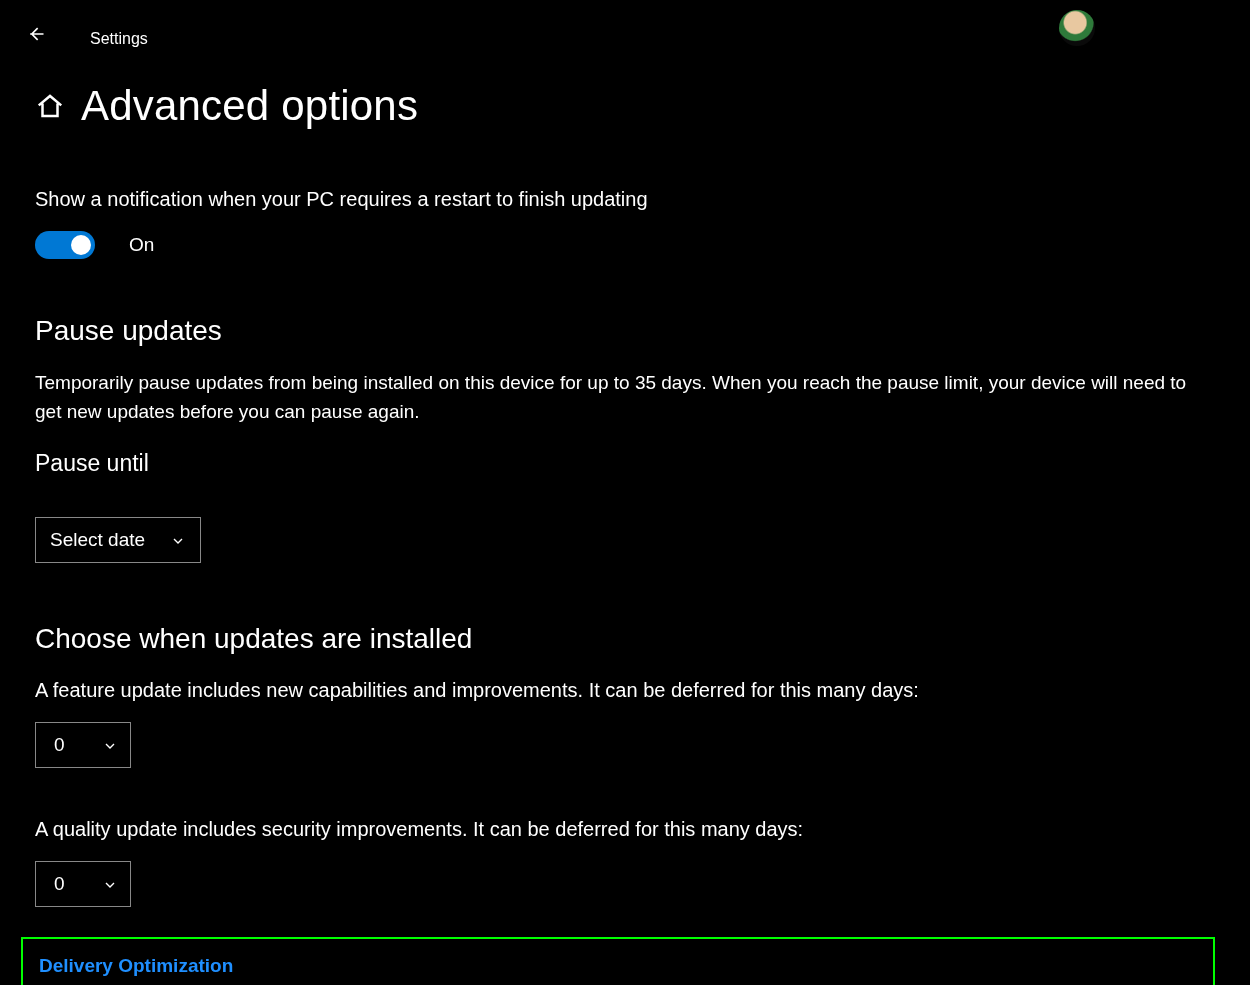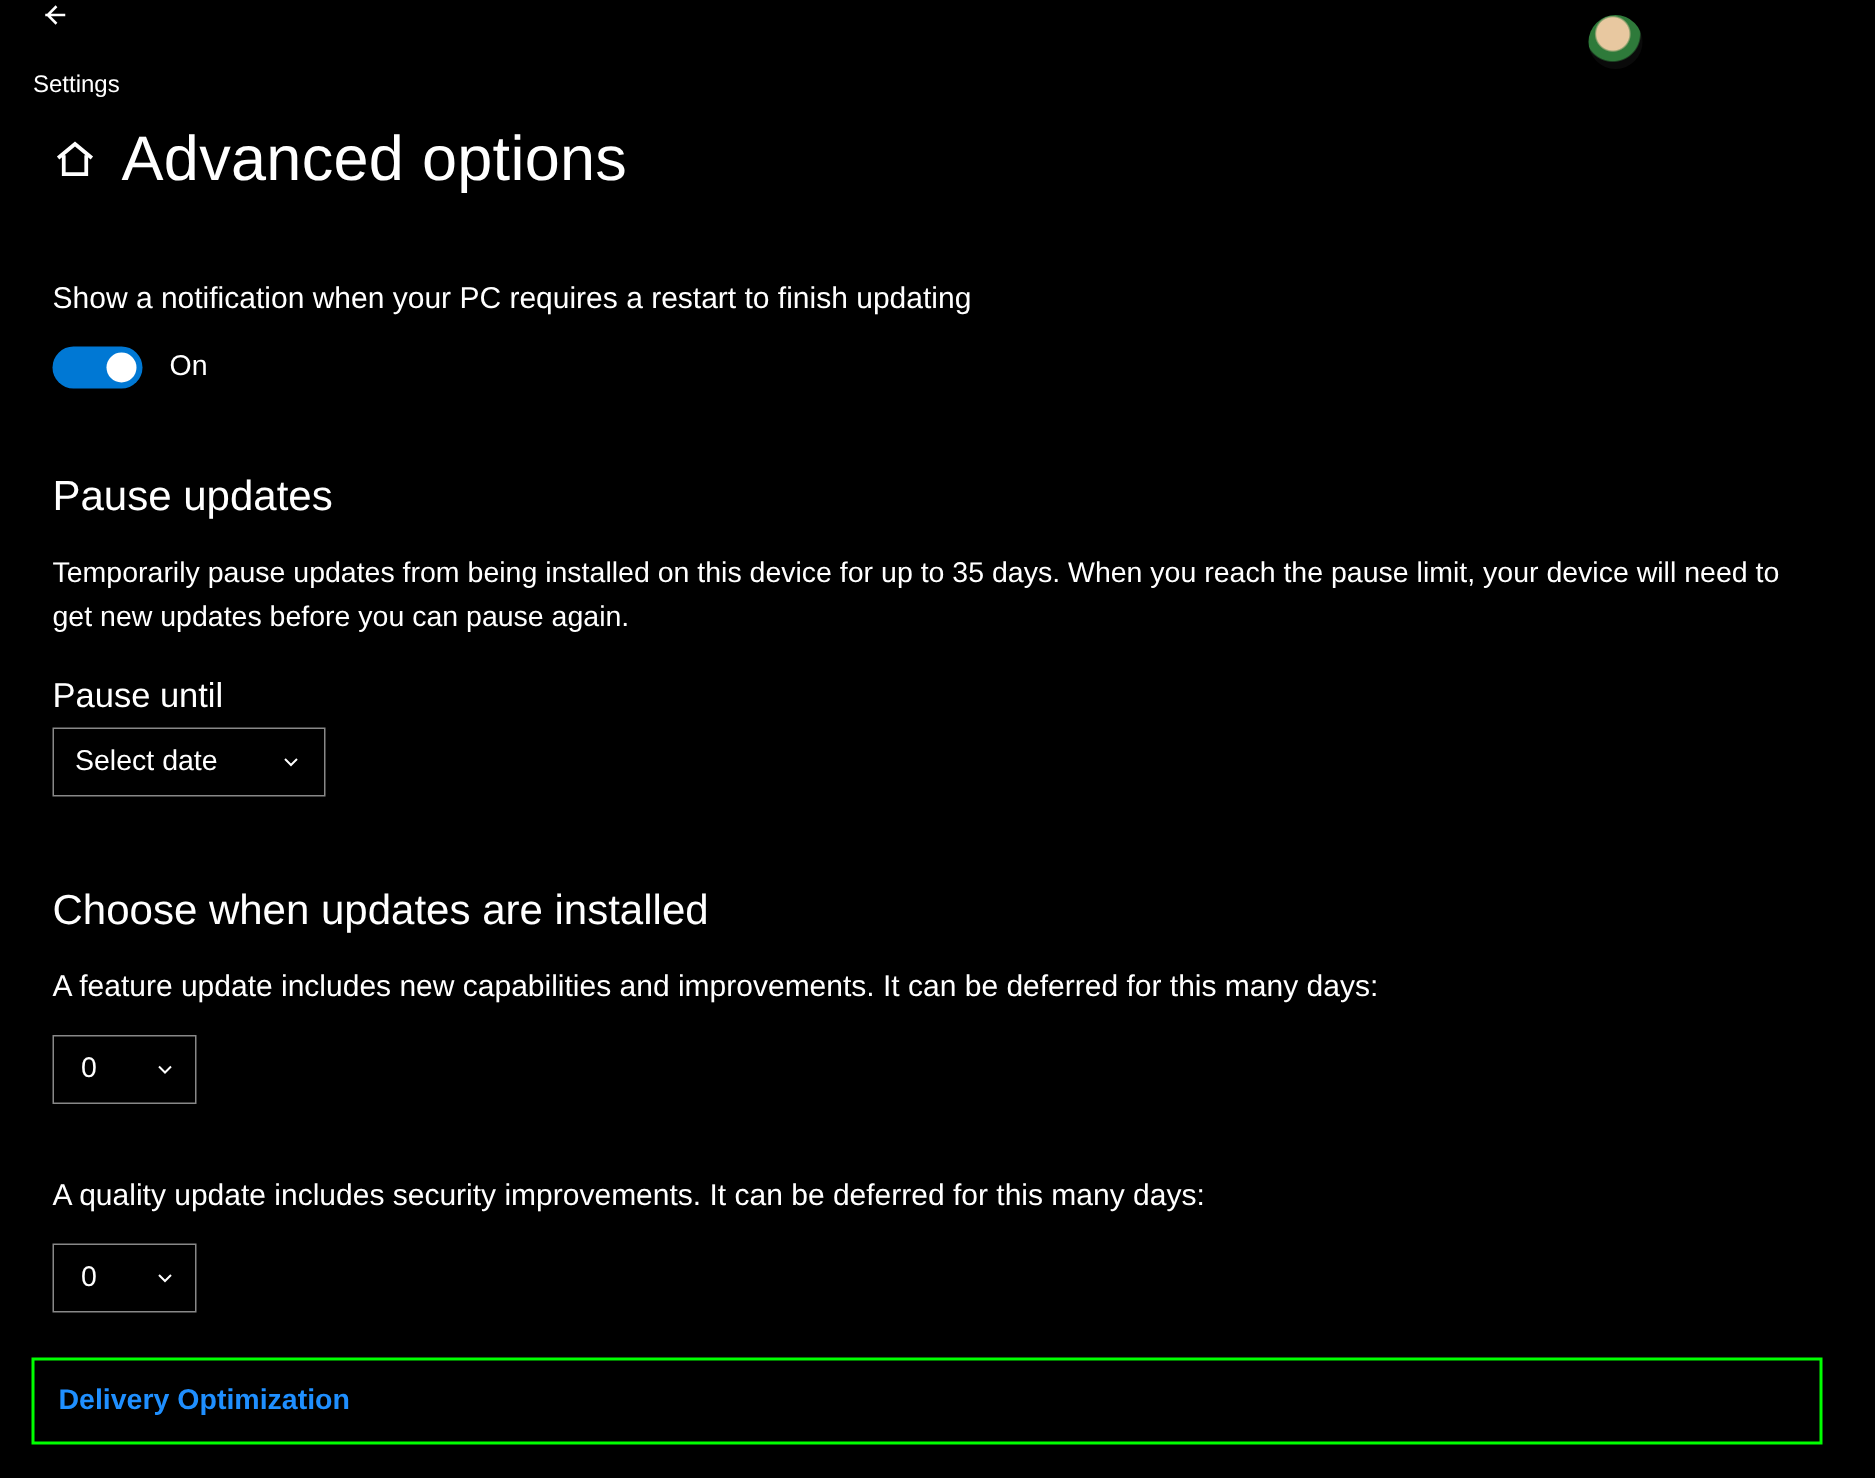--- a/index.html
+++ b/index.html
@@ -7,25 +7,24 @@
     background: #000;
     color: #fff;
     font-family: "Segoe UI", -apple-system, sans-serif;
     width: 1250px;
     height: 985px;
     overflow: hidden;
     position: relative;
   }
   .titlebar {
     display: flex;
-    align-items: flex-start;
+    align-items: flex-end;
     height: 48px;
     padding-left: 22px;
-    gap: 28px;
-    flex-direction: column;
+    gap: 40px;
   }
   .back-arrow {
     width: 28px; height: 28px;
     display: flex; align-items: center; justify-content: center;
     cursor: pointer;
   }
   .back-arrow svg { width: 20px; height: 20px; stroke: #fff; stroke-width: 2; fill: none; }
   .app-title { font-size: 16px; font-weight: 400; }
   .avatar {
     position: absolute;
@@ -36,21 +35,21 @@
   }
   .content { padding: 34px 35px 0 35px; }
   .page-header {
     display: flex; align-items: center; gap: 16px;
     margin-bottom: 56px;
   }
   .home-icon { width: 30px; height: 30px; }
   .home-icon svg { width: 100%; height: 100%; stroke: #fff; stroke-width: 2; fill: none; }
   .page-title { font-size: 42px; font-weight: 350; letter-spacing: 0.2px; }
   .setting-label { font-size: 20px; font-weight: 400; margin-bottom: 18px; line-height: 1.35; }
-  .toggle-row { display: flex; align-items: center; gap: 18px; margin-bottom: 56px; }
+  .toggle-row { display: flex; align-items: center; gap: 34px; margin-bottom: 56px; }
   .toggle {
     width: 60px; height: 28px;
     background: #0078d4;
     border-radius: 14px;
     position: relative;
     cursor: pointer;
   }
   .toggle-knob {
     position: absolute;
     right: 4px; top: 4px;
@@ -68,21 +67,21 @@
     height: 46px;
     display: inline-flex;
     align-items: center;
     padding: 0 14px;
     gap: 14px;
     font-size: 19px;
     cursor: pointer;
     margin-bottom: 48px;
   }
   .dropdown.narrow { width: 96px; justify-content: space-between; padding: 0 12px 0 18px; }
-  .dropdown.wide  { width: 182px; justify-content: space-between; }
+  .dropdown.wide  { width: 166px; justify-content: space-between; margin-top: 32px; }
   .chevron { width: 16px; height: 16px; }
   .chevron svg { width:100%; height:100%; stroke:#fff; stroke-width:2; fill:none; }
   .spacer-small { height: 12px; }
   .link-group { margin-top: 2px; }
   .link {
     display: inline-block;
     color: #1f8fff;
     font-size: 19px;
     text-decoration: none;
     padding: 14px 0;

